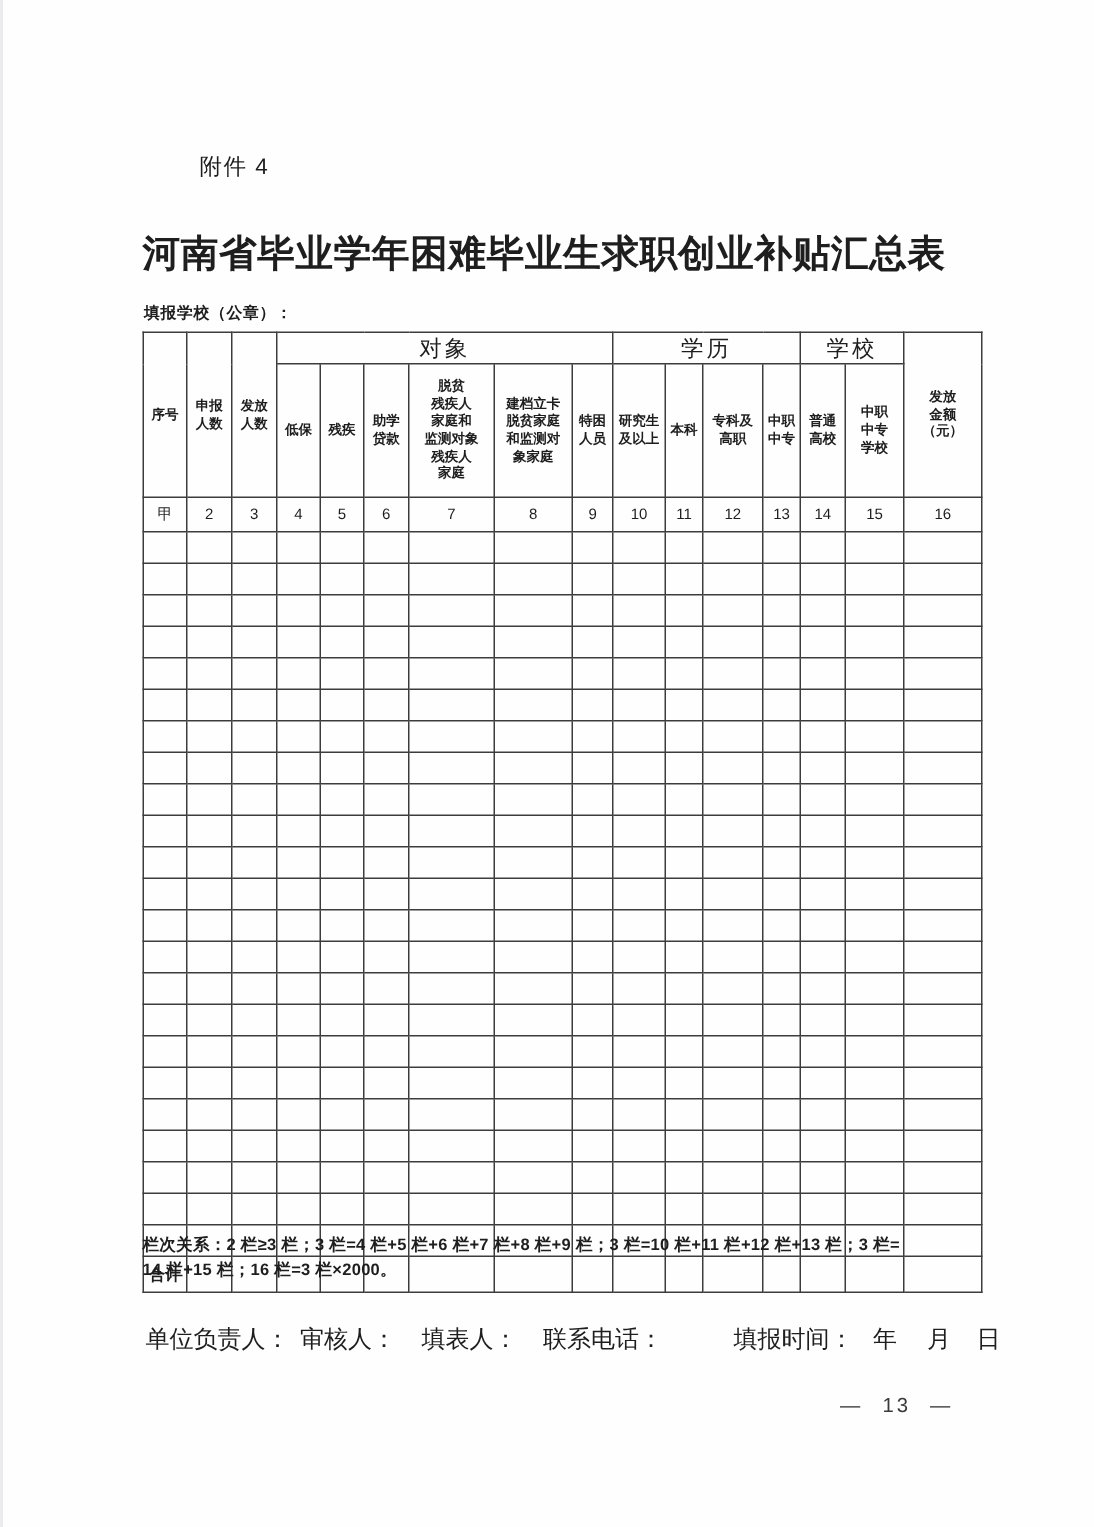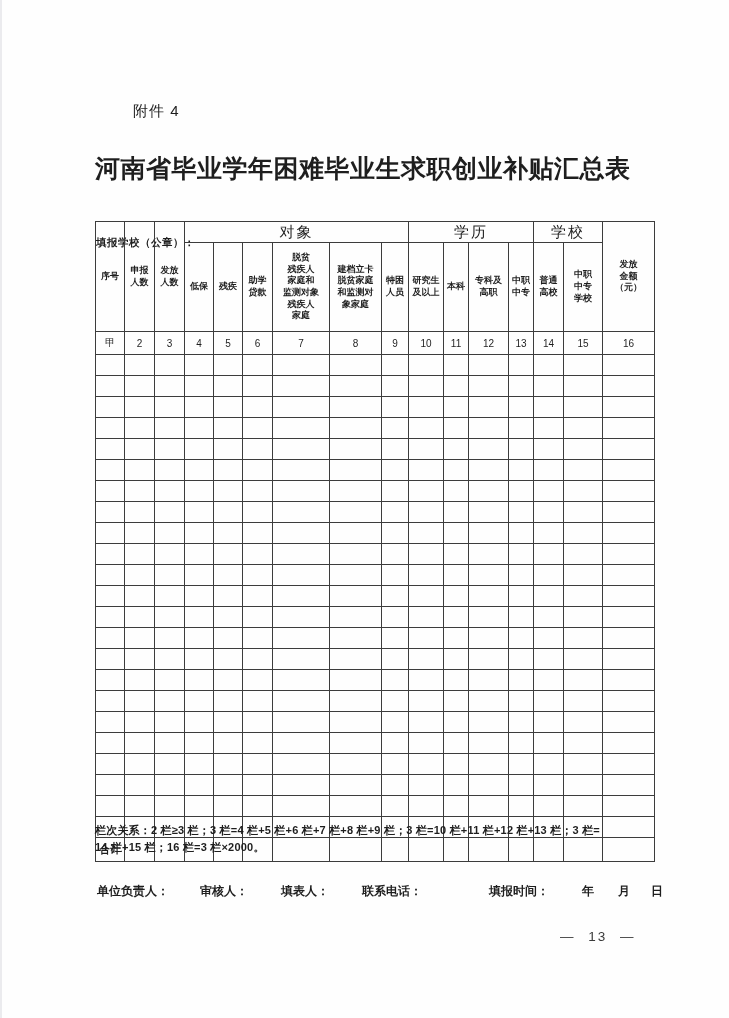--- a/index.html
+++ b/index.html
@@ -7,21 +7,21 @@
     width:729px;height:1018px;position:relative;overflow:hidden;
     background:#fefefe;color:#1e1e1e;
     font-family:"Liberation Sans", sans-serif;
   }
   .scan-edge{position:absolute;left:0;top:0;width:2px;height:100%;background:#ebebee;}
   .attach{position:absolute;left:97px;top:102px;font-size:15px;letter-spacing:1px;padding-left:36px;}
   .doc-title{
     position:absolute;left:95px;top:152px;width:561px;text-align:left;
     font-size:25px;font-weight:bold;letter-spacing:0.5px;white-space:nowrap;
   }
-  .school-label{position:absolute;left:96px;top:202px;font-size:10.5px;font-weight:bold;letter-spacing:0.5px;margin-top:34px;}
+  .school-label{position:absolute;left:96px;top:202px;font-size:10.5px;font-weight:bold;letter-spacing:0.5px;}
 
   table.main{
     position:absolute;left:95px;top:221px;width:560px;
     border-collapse:collapse;table-layout:fixed;
   }
   table.main td{
     border:1px solid #3c3c3c;text-align:center;vertical-align:middle;
     padding:0 1px;overflow:hidden;
   }
   .grp-row td{height:20px;}
@@ -30,21 +30,21 @@
   .hdr2-row td{height:88px;}
   .num-row td{height:22px;font-size:10px;}
   tr.body-row td{height:20px;}
   tr.total-row td{height:23px;}
   .total-lbl{font-size:10.5px;font-weight:bold;}
 
   .col-note{
     position:absolute;left:95px;top:822px;width:570px;
     font-size:11px;font-weight:bold;line-height:1.5;white-space:pre-line;letter-spacing:0.2px;
   }
-  .sign-line{position:absolute;left:95px;top:883px;width:570px;height:16px;font-size:12px;font-weight:bold;text-align:right;}
+  .sign-line{position:absolute;left:95px;top:883px;width:570px;height:16px;font-size:16px;font-weight:normal;text-align:right;}
   .sign-line span{position:absolute;top:0;white-space:nowrap;}
   .s1{left:2px;} .s2{left:105px;} .s3{left:186px;} .s4{left:267px;}
   .s5{left:394px;} .s6{left:487px;} .s7{left:523px;} .s8{left:556px;}
   .page-number{
     position:absolute;left:550px;top:929px;font-size:13.5px;color:#3a3a3a;
     letter-spacing:2px;word-spacing:7px;white-space:nowrap;margin-left:10px;
   }
 </style>
 </head>
 <body>

